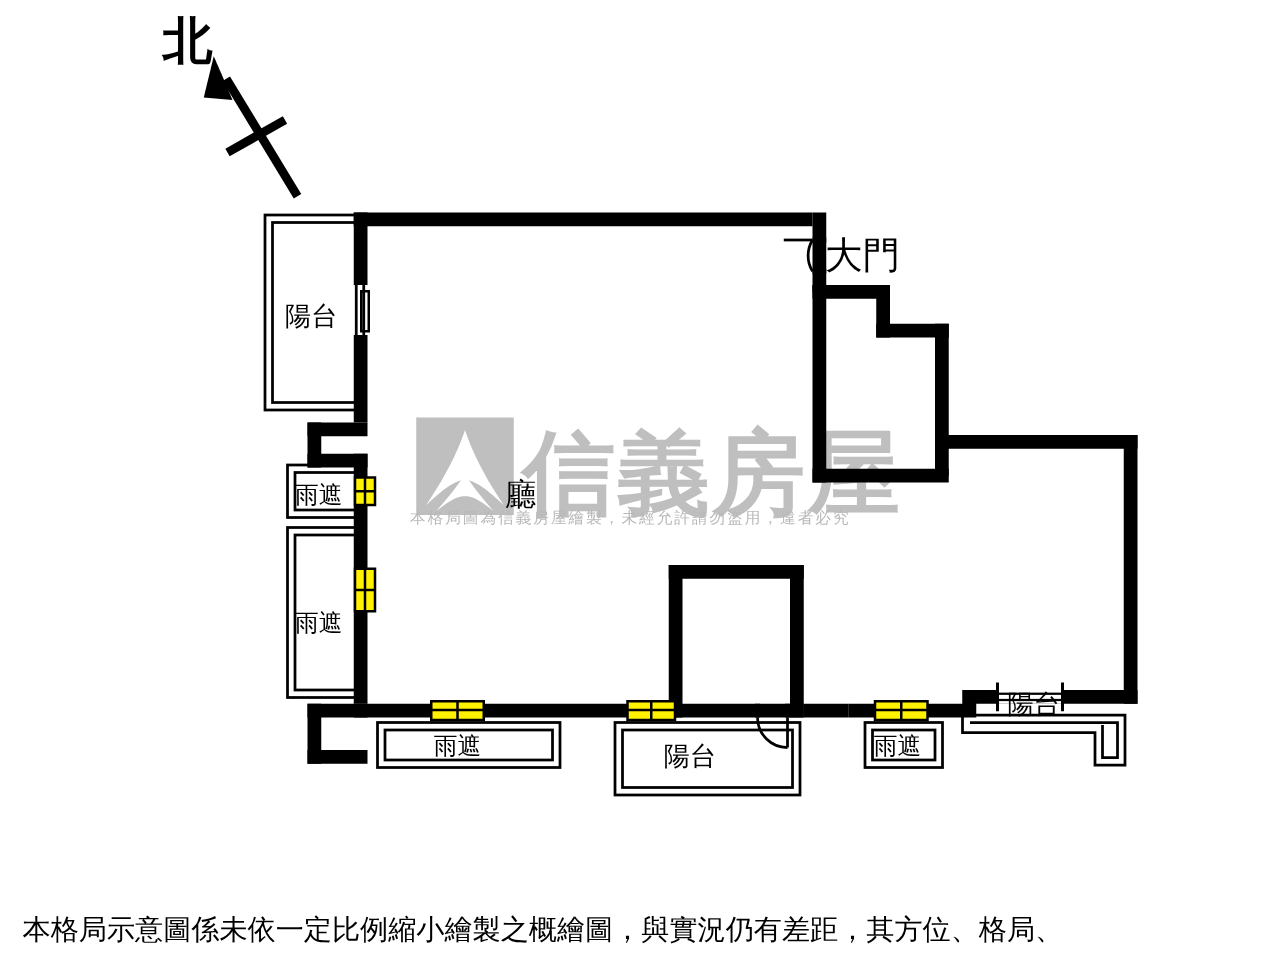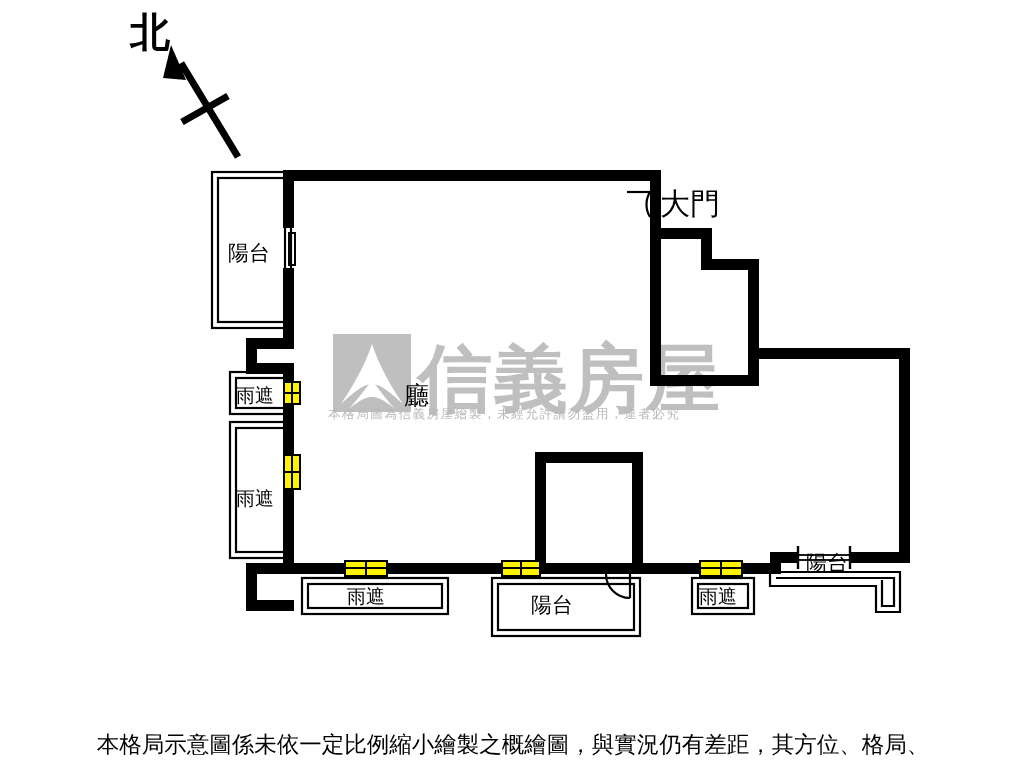--- a/index.html
+++ b/index.html
@@ -32,21 +32,21 @@
     top: 672px;
     width: 990px;
     font-family: "DejaVu Serif", "Liberation Serif", serif;
     font-size: 22.5px;
     line-height: 29px;
     color: #000000;
     letter-spacing: 0px;
     white-space: pre-wrap;
     font-weight: 500;
   }
-  .disclaimer-line { display: block; text-align: center; }
+  .disclaimer-line { display: block; }
   .wm-sub {
     position: absolute;
     left: 328px;
     top: 406px;
     font-family: Liberation Serif, serif;
     font-size: 12.5px;
     color: #b8b8b8;
     letter-spacing: 1.6px;
     white-space: nowrap;
   }

